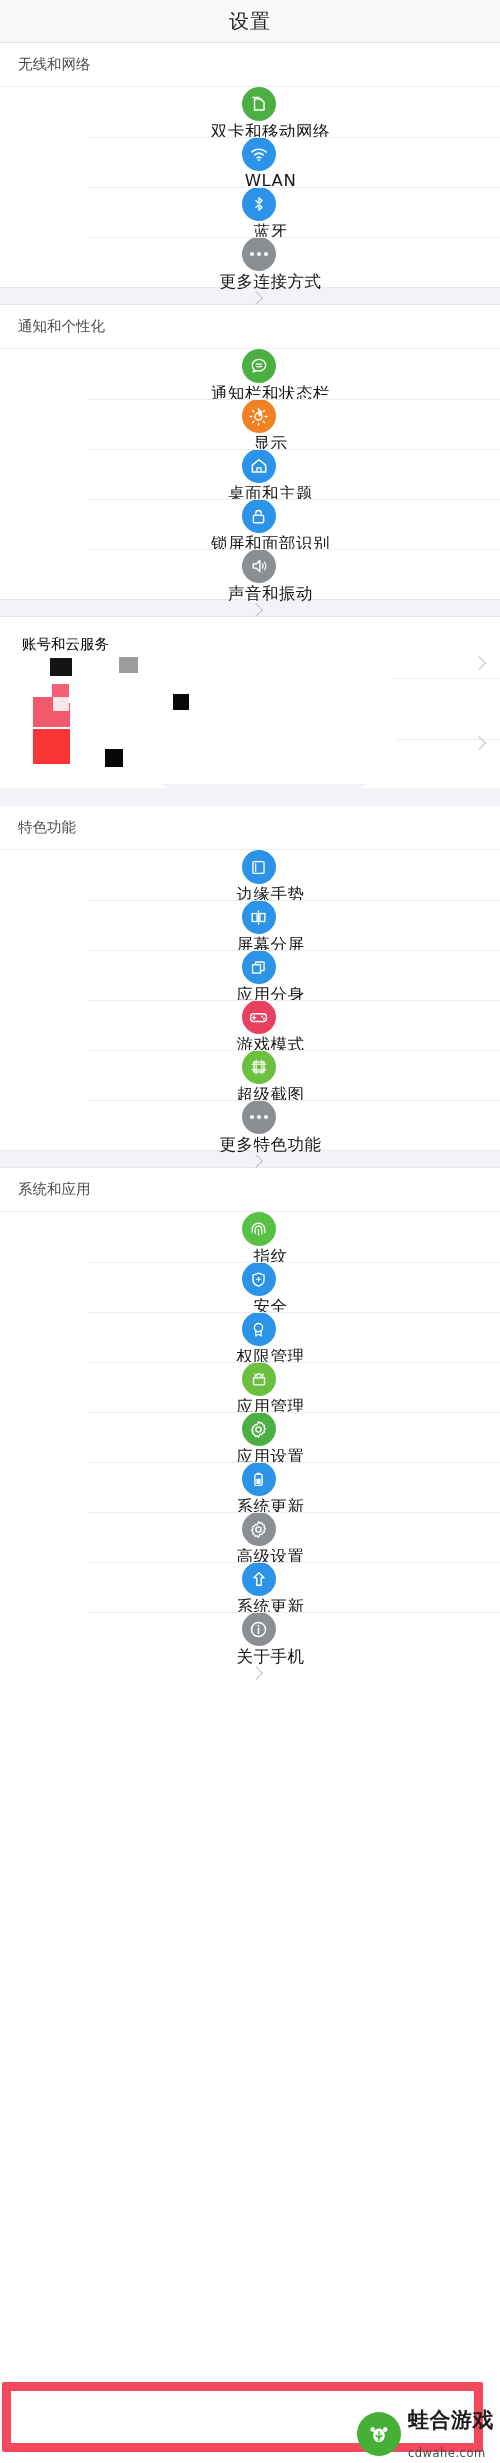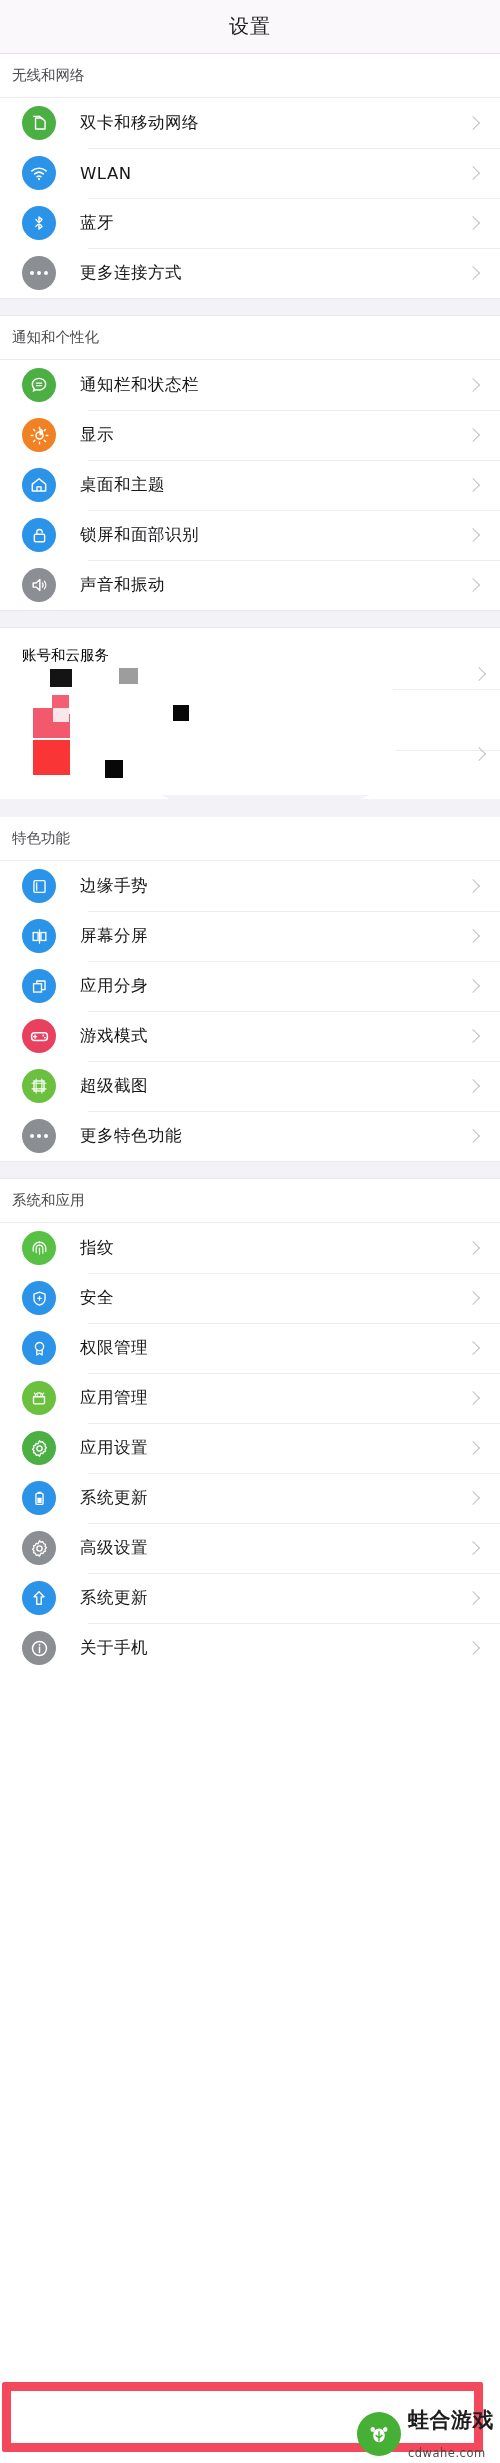--- a/index.html
+++ b/index.html
@@ -5,21 +5,21 @@
   * { box-sizing: border-box; margin: 0; padding: 0; }
   html, body {
     width: 500px;
     background: #ffffff;
     font-family: "DejaVu Sans", "Liberation Sans", sans-serif;
   }
   body { width: 500px; height: 2463px; position: relative; overflow: hidden; }
 
   
   .titlebar {
-    height: 54px;
+    height: 43px;
     background: #faf8fb;
     display: flex;
     align-items: center;
     justify-content: center;
     border-bottom: 1px solid #e3e1e5;
   }
   .titlebar .title {
     font-size: 20px;
     color: #1c1c1e;
     letter-spacing: 1px;
@@ -29,36 +29,37 @@
   .group-gap {
     height: 18px;
     background: #f3f2f7;
     border-top: 1px solid #e9e8ed;
     border-bottom: 1px solid #e9e8ed;
   }
   .section-header {
     height: 44px;
     display: flex;
     align-items: center;
-    padding-left: 12px;
+    padding-left: 18px;
     background: #ffffff;
     font-size: 14.5px;
     color: #4b4b50;
     border-bottom: 1px solid #ececed;
   }
 
   
   .row {
     height: 50px;
     display: flex;
     align-items: center;
     background: #ffffff;
     position: relative;
-    padding-left: 22px;
+    padding-left: 33px;
     padding-right: 16px;
+    flex-direction: column;
   }
   .row + .row::before {
     content: "";
     position: absolute;
     left: 88px; right: 0; top: 0;
     height: 1px;
     background: #ededee;
   }
   .row .label {
     flex: 1;

